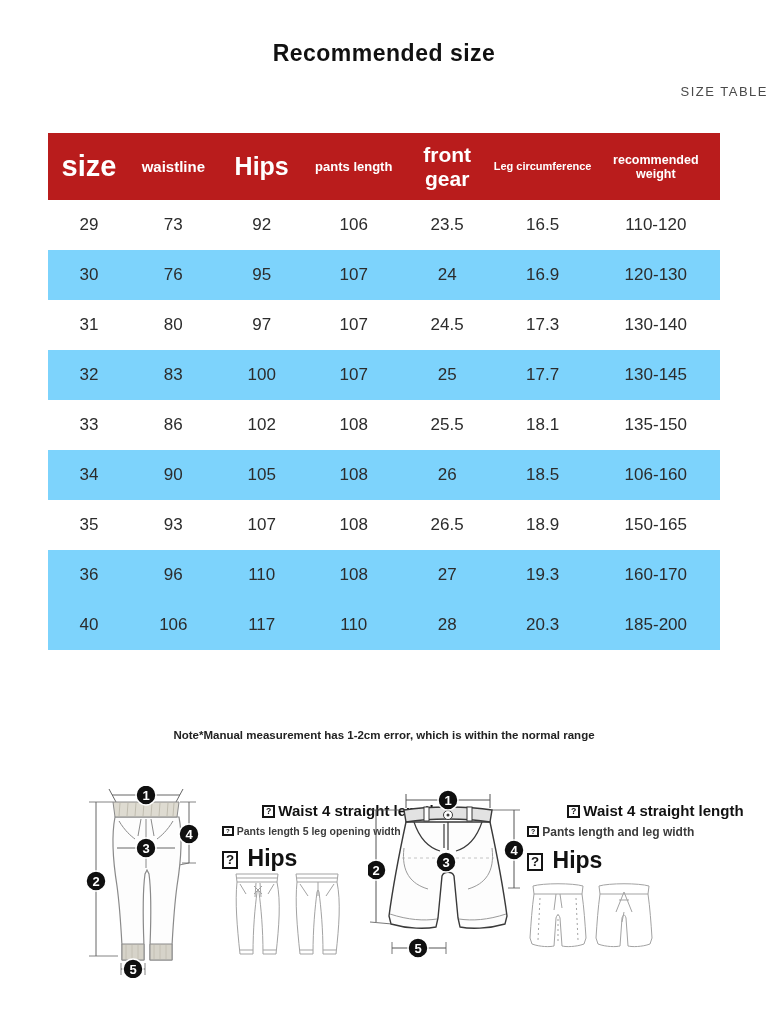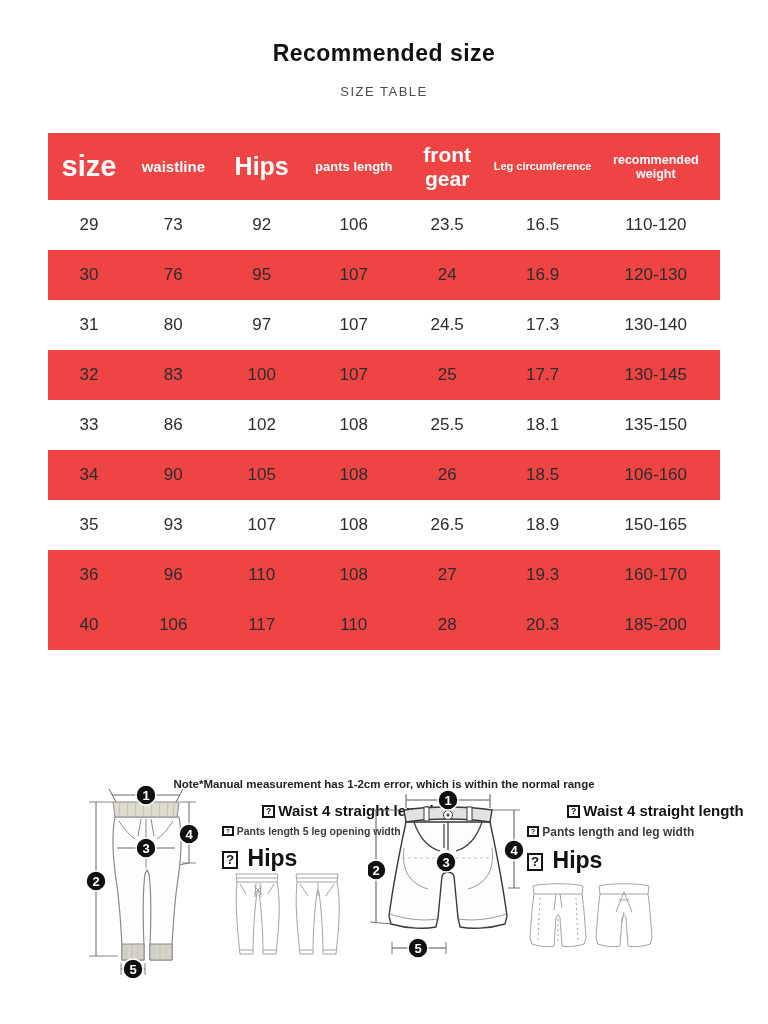--- a/index.html
+++ b/index.html
@@ -1,39 +1,39 @@
 <!DOCTYPE html>
 <html><head>
 <meta charset="utf-8">
 <style>
   html,body { margin:0; padding:0; background:#ffffff; }
   body { font-family:"Liberation Sans", sans-serif; }
   .page { position:relative; width:768px; height:1024px; background:#fff; overflow:hidden; }
 
   .title { position:absolute; top:40px; left:0; width:100%; text-align:center;
            font-size:23px; font-weight:bold; color:#111; letter-spacing:0.5px; }
-  .subtitle { position:absolute; top:84px; left:0; width:100%; text-align:center;
+  .subtitle { position:absolute; top:84px; left:0; width:100%; text-align:right;
               font-size:13px; color:#4a4a4a; letter-spacing:1.5px; }
 
   table.size-table { position:absolute; left:48px; top:133px; width:672px;
                      border-collapse:collapse; table-layout:fixed; }
-  table.size-table thead th { background:#ef4444; color:#ffffff; height:67px;
+  table.size-table thead th { background:#b91c1c; color:#ffffff; height:67px;
       font-weight:bold; text-align:center; vertical-align:middle; padding:0; }
   th.c0 { font-size:29px; }
   th.c1 { font-size:15px;margin-top:15px; }
   th.c2 { font-size:25px; }
   th.c3 { font-size:13px; }
   th.c4 { font-size:21px; }
   th.c5 { font-size:11px; line-height:1.35; padding:0 16px; font-weight:bold; }
   th.c6 { font-size:12.5px; }
   table.size-table tbody td { height:50px; text-align:center; font-size:17px;
       color:#2c2c2c; padding:0; }
-  table.size-table tbody tr.stripe { background:#ef4444; }
-
-  .note { position:absolute; top:778px; left:0; width:100%; text-align:center;
+  table.size-table tbody tr.stripe { background:#7dd3fc; }
+
+  .note { position:absolute; top:729px; left:0; width:100%; text-align:center;
           font-size:11.5px; font-weight:bold; color:#222; }
 
   .diagram { position:absolute; }
   .guide-text { position:absolute; white-space:nowrap; }
   .gt-line1 { font-size:15px; font-weight:bold; color:#111;margin-left:40px; }
   .gt-line2 { font-size:10.5px; font-weight:bold; color:#3c3c3c; margin-top:6px; }
   .gt-line3 { font-size:23px; font-weight:bold; color:#111; margin-top:8px; }
   .tofu { display:inline-block; border:2px solid #141414; color:#141414;
           font-size:58%; line-height:1.05; padding:0 2px; margin-right:3px;
           vertical-align:2px; font-weight:bold; }

